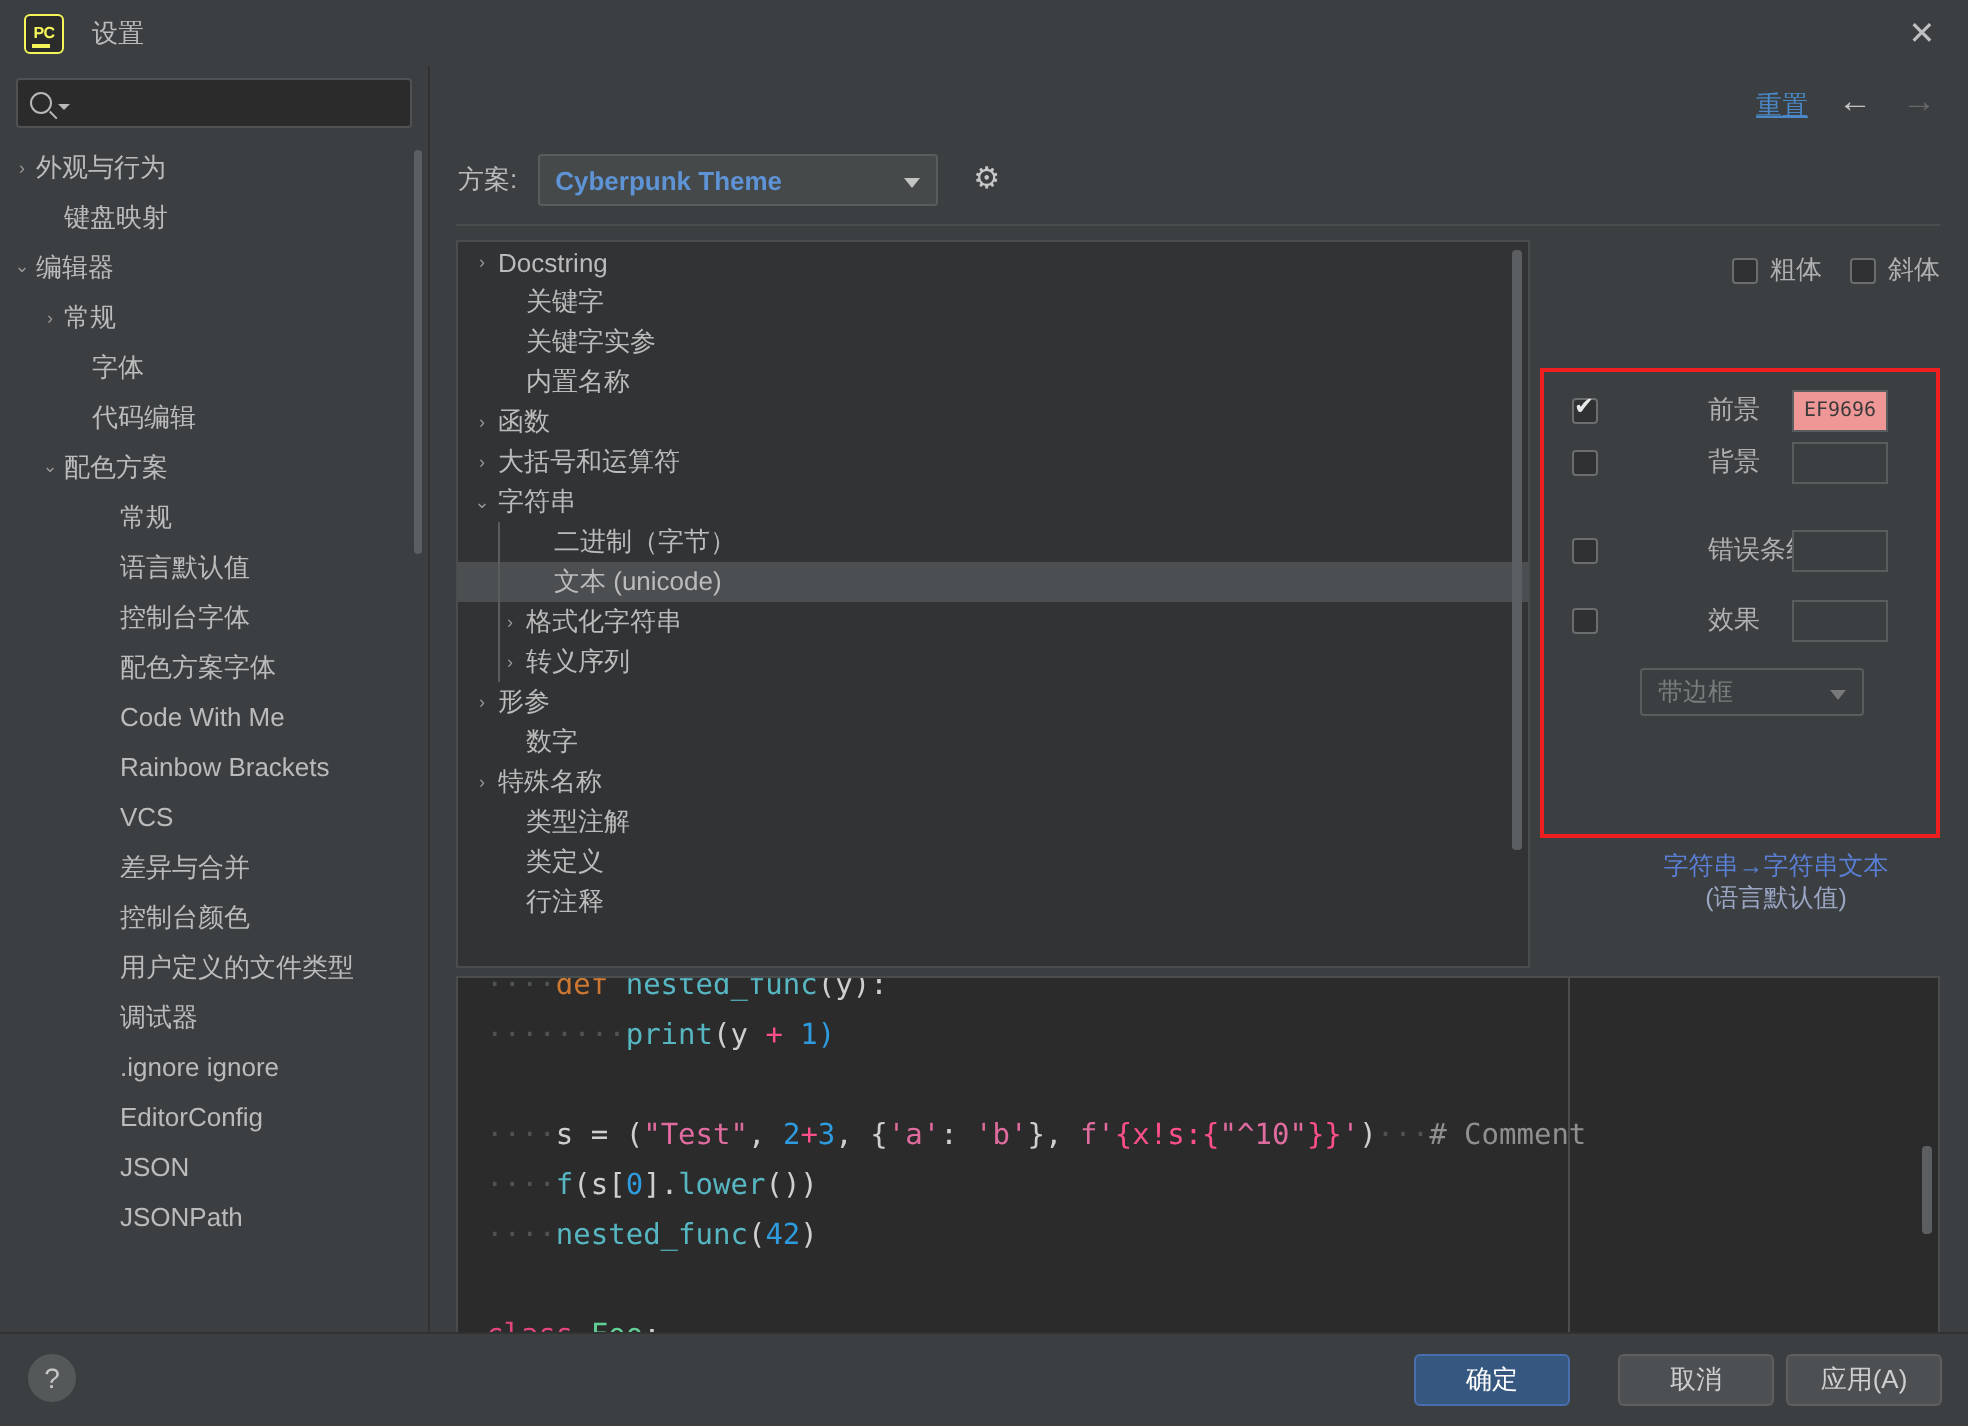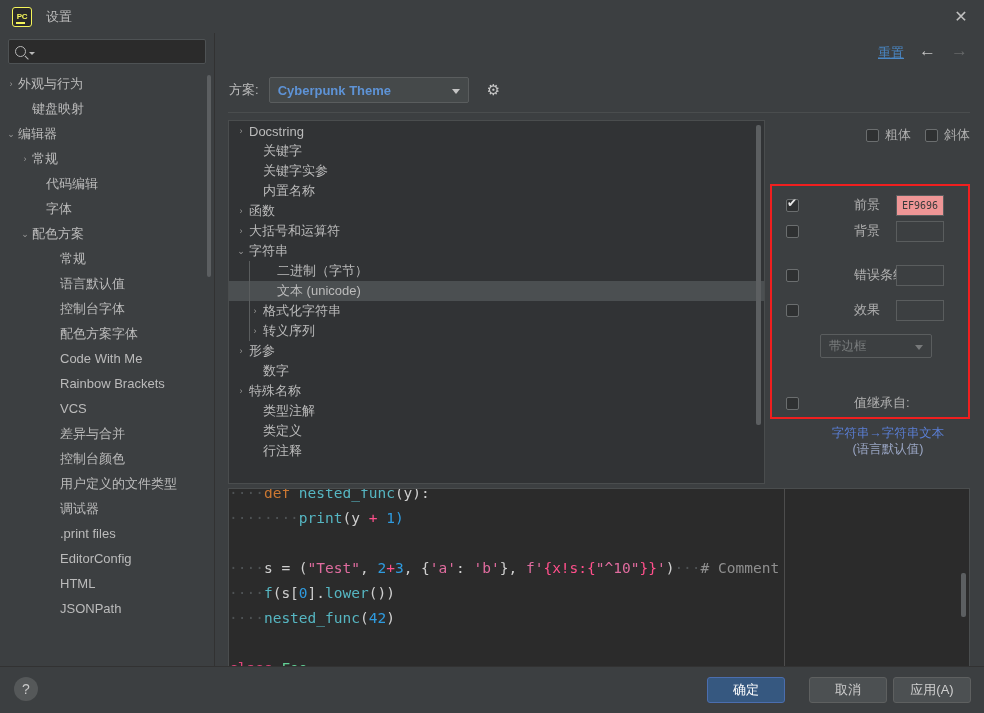--- a/index.html
+++ b/index.html
@@ -220,21 +220,21 @@
   
   .preview {
     position: absolute; left: 14px; top: 455px; width: 742px; height: 198px;
     background: #2b2b2b; border: 1px solid #4a4d4e; overflow: hidden;
   }
   .code {
     position: absolute; left: 0; top: -8px; width: 742px;
     font-family: "DejaVu Sans Mono", monospace; font-size: 14.5px; line-height: 25px;
     white-space: pre;
   }
-  .cl { height: 25px; }
+  .cl { padding-left: 14px; height: 25px; }
   .margin-line {
     position: absolute; left: 555px; top: 0; width: 1px; height: 198px; background: #4d4d4d;
   }
   .pv-scroll {
     position: absolute; right: 3px; top: 84px; width: 5px; height: 44px;
     background: #5c5f61; border-radius: 2px;
   }
   
   .k  { color: #cc7832; }
   .kw { color: #e0457b; }
@@ -277,25 +277,25 @@
         <div class="t-item">
           <span class="t-arrow" style="margin-left: 4px;">⌄</span>
           <span>编辑器</span>
         </div>
         <div class="t-item">
           <span class="t-arrow" style="margin-left: 18px;">›</span>
           <span>常规</span>
         </div>
         <div class="t-item">
           <span class="t-arrow" style="margin-left: 32px;"></span>
+          <span>字体</span>
+        </div>
+        <div class="t-item">
+          <span class="t-arrow" style="margin-left: 32px;"></span>
           <span>代码编辑</span>
-        </div>
-        <div class="t-item">
-          <span class="t-arrow" style="margin-left: 32px;"></span>
-          <span>字体</span>
         </div>
         <div class="t-item">
           <span class="t-arrow" style="margin-left: 18px;">⌄</span>
           <span>配色方案</span>
         </div>
         <div class="t-item">
           <span class="t-arrow" style="margin-left: 46px;"></span>
           <span>常规</span>
         </div>
         <div class="t-item">
@@ -333,29 +333,29 @@
         <div class="t-item">
           <span class="t-arrow" style="margin-left: 46px;"></span>
           <span>用户定义的文件类型</span>
         </div>
         <div class="t-item">
           <span class="t-arrow" style="margin-left: 46px;"></span>
           <span>调试器</span>
         </div>
         <div class="t-item">
           <span class="t-arrow" style="margin-left: 46px;"></span>
-          <span>.print files</span>
+          <span>.ignore ignore</span>
         </div>
         <div class="t-item">
           <span class="t-arrow" style="margin-left: 46px;"></span>
           <span>EditorConfig</span>
         </div>
         <div class="t-item">
           <span class="t-arrow" style="margin-left: 46px;"></span>
-          <span>HTML</span>
+          <span>JSON</span>
         </div>
         <div class="t-item">
           <span class="t-arrow" style="margin-left: 46px;"></span>
           <span>JSONPath</span>
         </div>
       </div>
     <div class="sb-scroll"></div>
   </div>
 
   <div class="content">
@@ -485,24 +485,20 @@
               <span class="attr-name">效果</span>
               <span class="swatch empty"></span>
             </div>
           </div>
 
         <div class="eff-combo">
           <span>带边框</span>
           <span class="caret"></span>
         </div>
 
-        <div class="attr-row" style="top:208px;">
-          <span class="cb" id="cb-inherit"></span>
-          <span class="attr-name">值继承自:</span>
-        </div>
       </div>
 
       <div class="inherit-link">
         <div>字符串→字符串文本</div>
         <div class="sub">(语言默认值)</div>
       </div>
     </div>
 
     <div class="preview">
       <div class="code" id="code-lines"><div class="cl"><span class="dot">····</span><span class="k">def </span><span class="fn">nested_func</span><span class="wh">(y):</span></div><div class="cl"><span class="dot">········</span><span class="fn">print</span><span class="wh">(y </span><span class="pk">+ </span><span class="num">1)</span></div><div class="cl">&nbsp;</div><div class="cl"><span class="dot">····</span><span class="wh">s </span><span class="wh">= </span><span class="wh">(</span><span class="pi">"Test"</span><span class="wh">, </span><span class="num">2</span><span class="pk">+</span><span class="num">3</span><span class="wh">, {</span><span class="pi">'a'</span><span class="wh">: </span><span class="pi">'b'</span><span class="wh">}, </span><span class="pi">f'</span><span class="pk">{x!s:{</span><span class="pi">"^10"</span><span class="pk">}}</span><span class="pi">'</span><span class="wh">)</span><span class="dot">···</span><span class="cm"># Comment</span></div><div class="cl"><span class="dot">····</span><span class="fn">f</span><span class="wh">(s[</span><span class="num">0</span><span class="wh">].</span><span class="fn">lower</span><span class="wh">())</span></div><div class="cl"><span class="dot">····</span><span class="fn">nested_func</span><span class="wh">(</span><span class="num">42</span><span class="wh">)</span></div><div class="cl">&nbsp;</div><div class="cl"><span class="kw">class </span><span class="gr">Foo</span><span class="wh">:</span></div></div>

